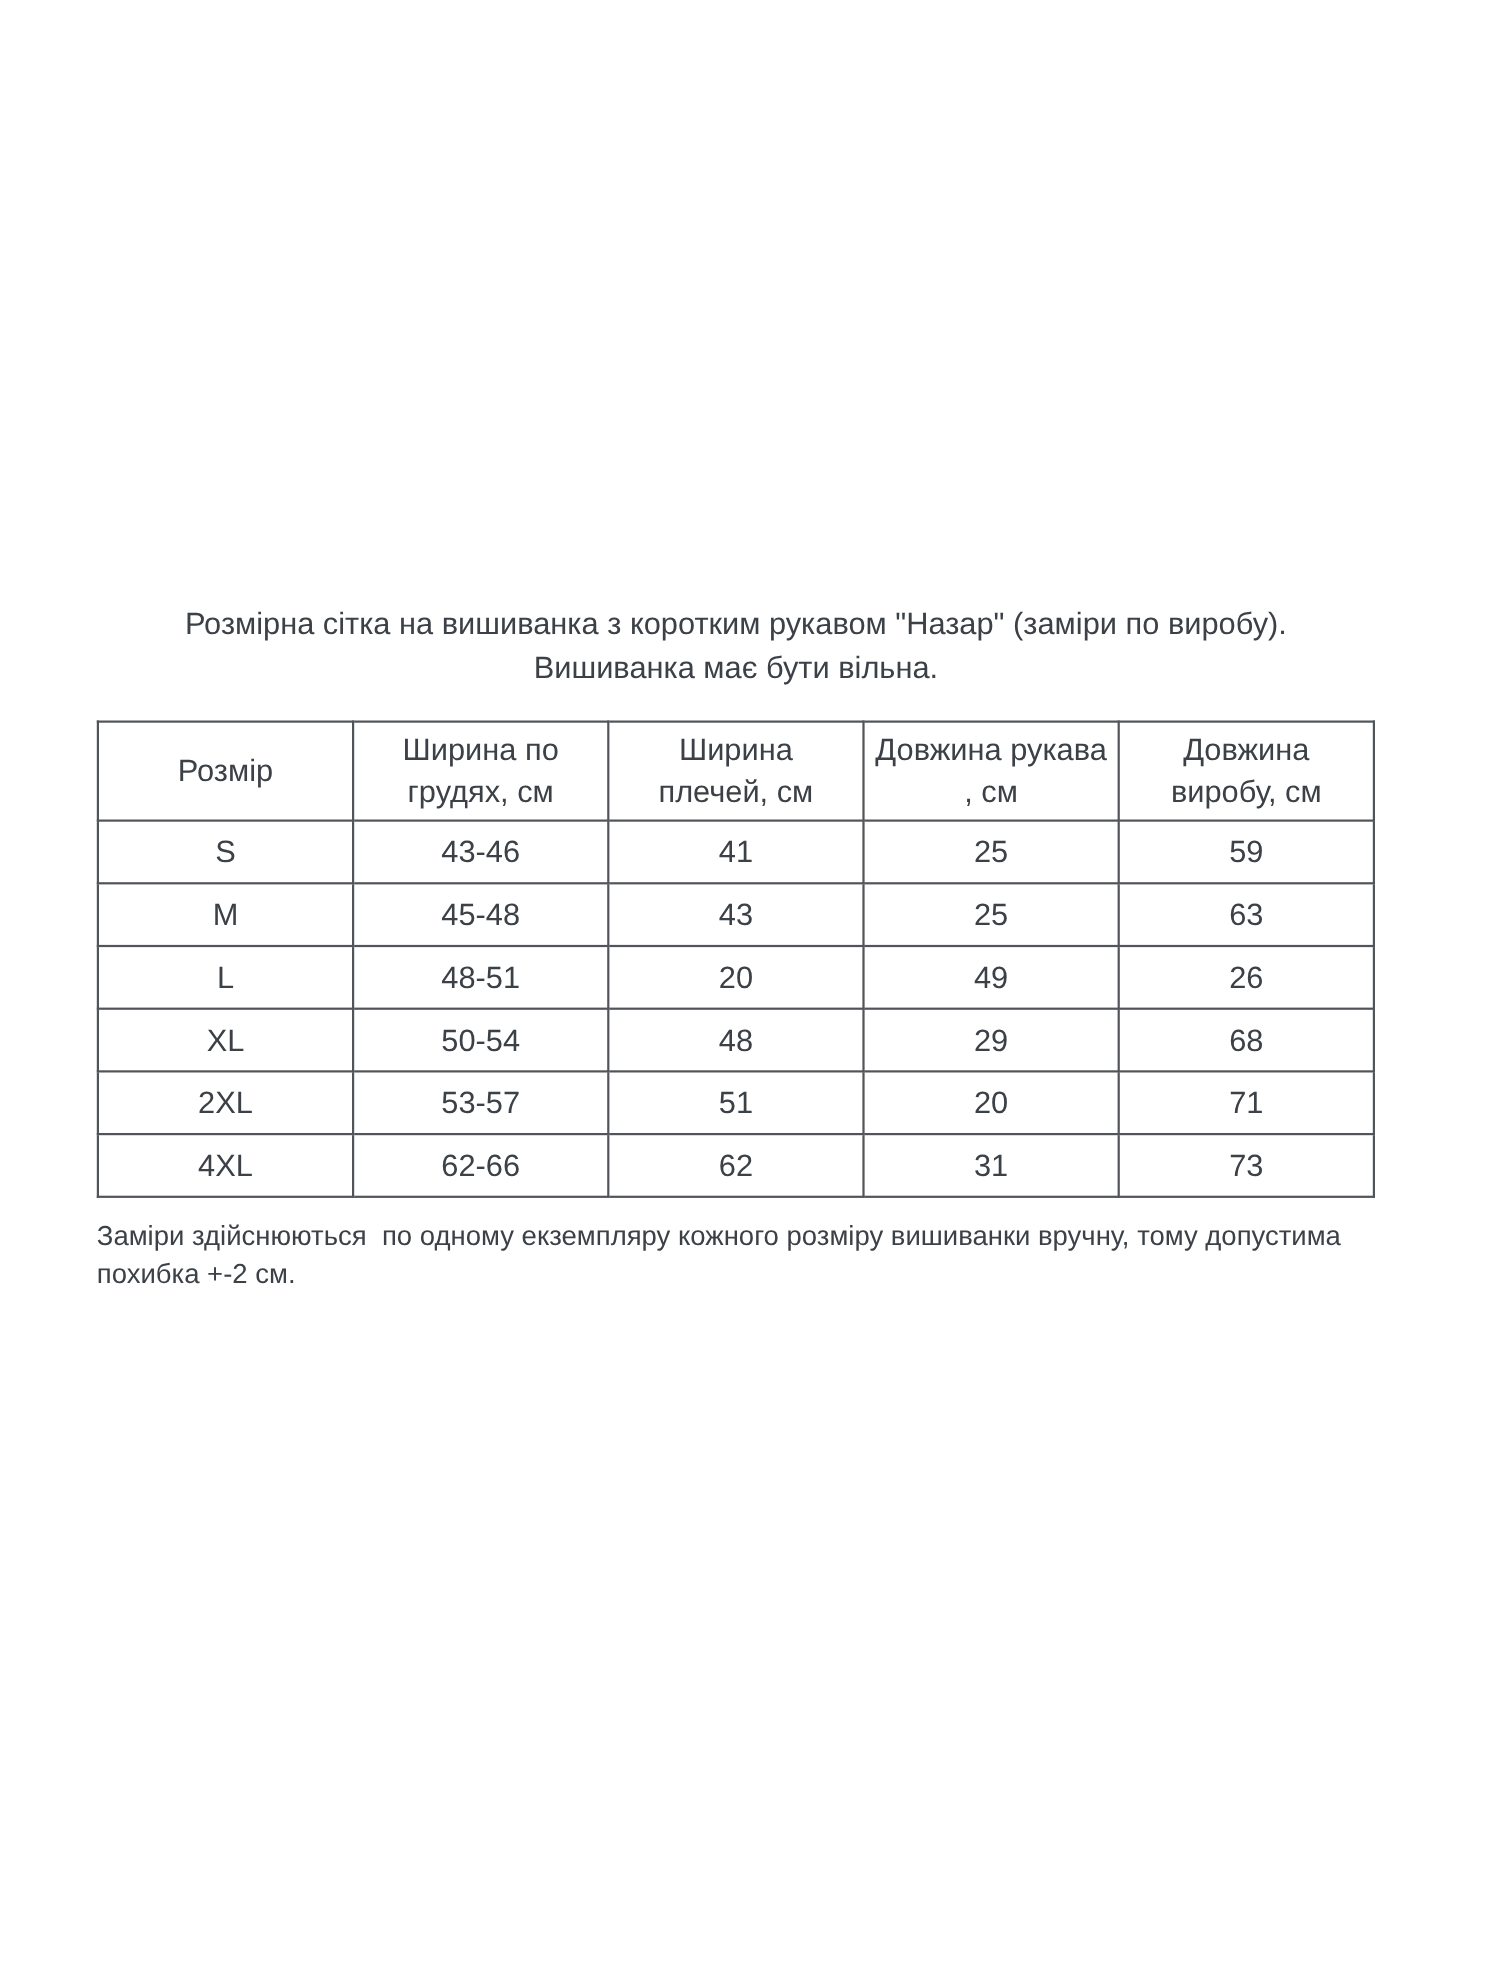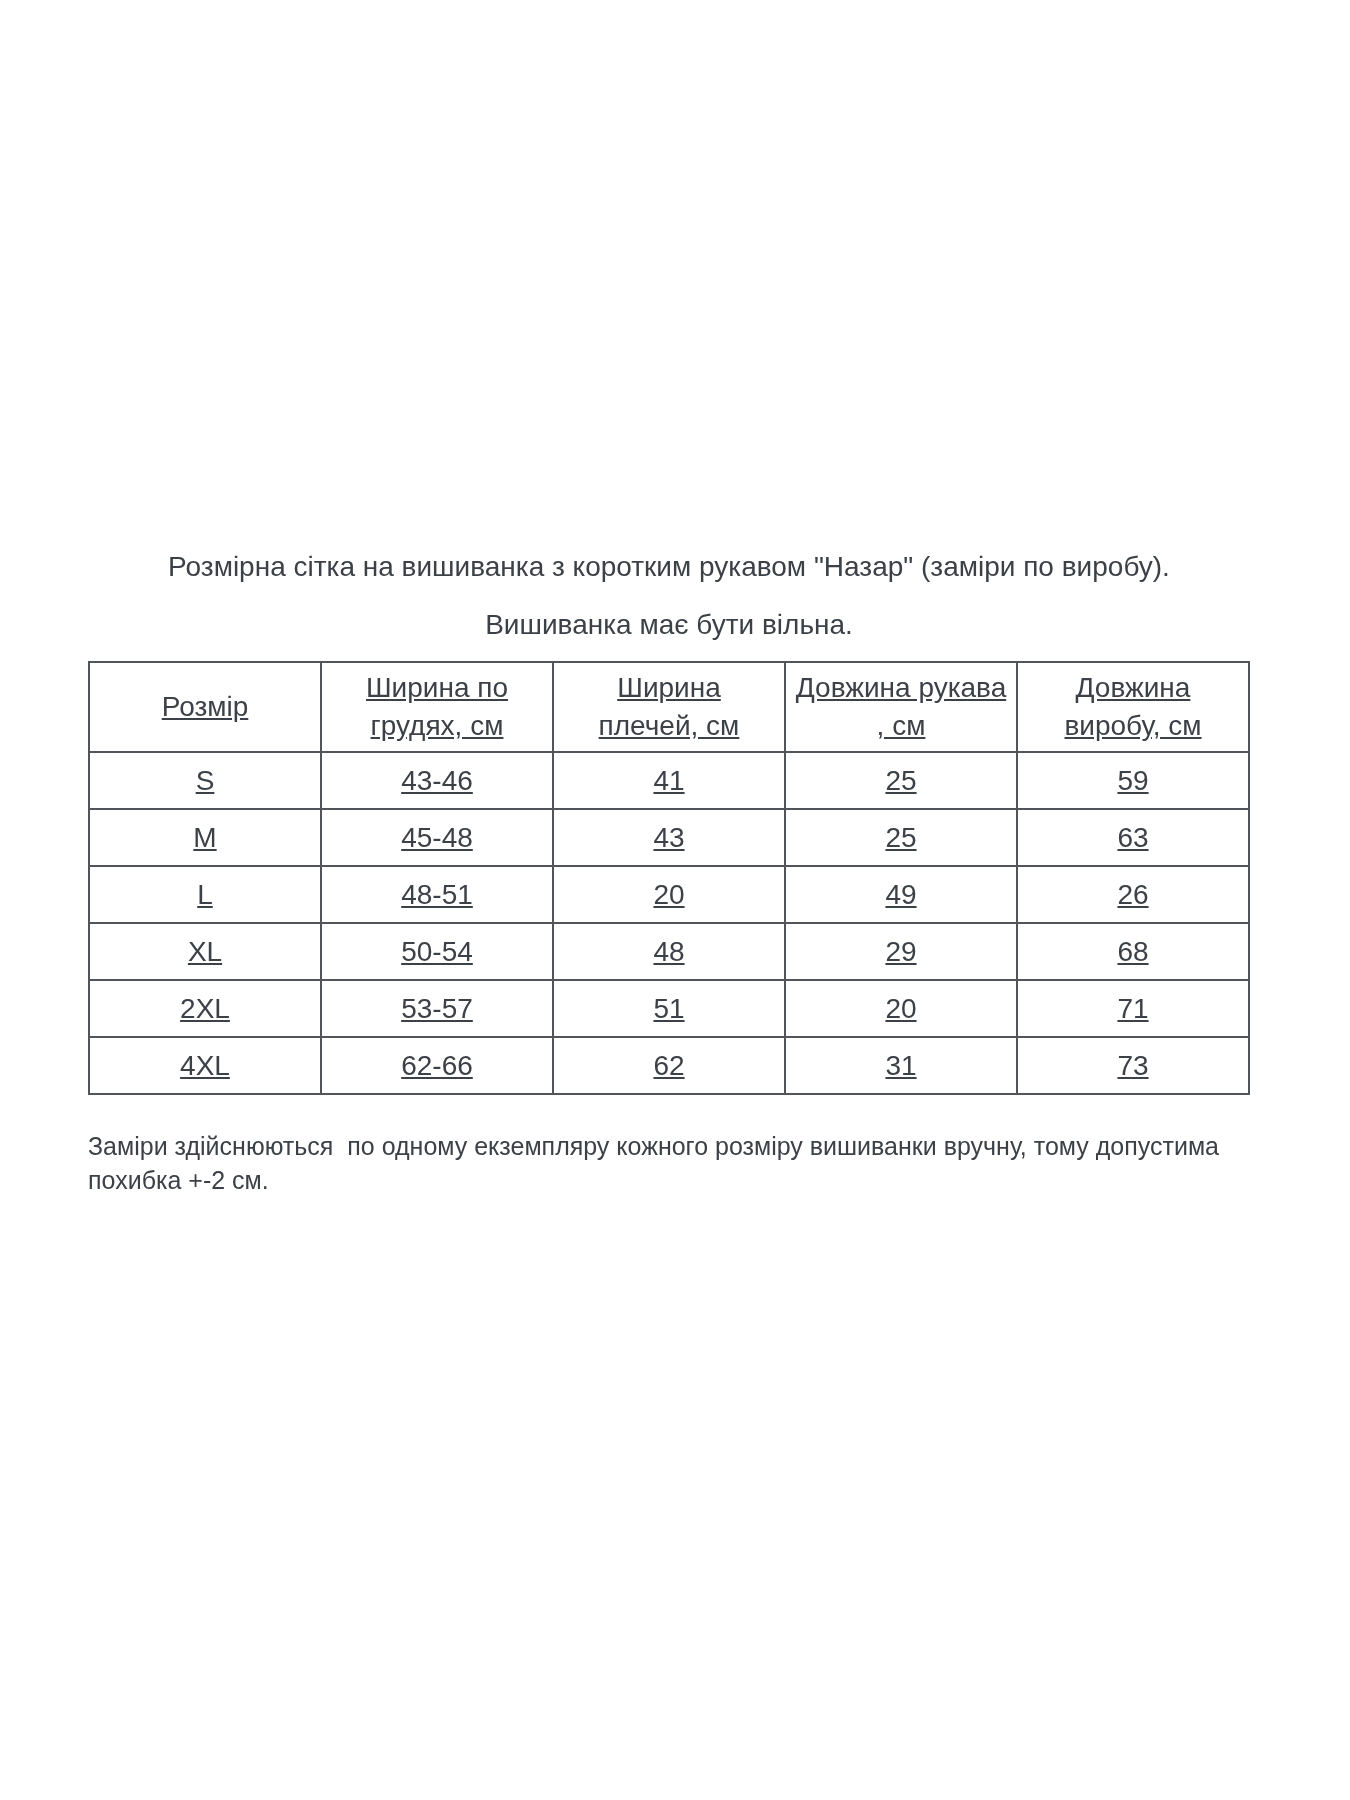--- a/index.html
+++ b/index.html
@@ -23,49 +23,47 @@
     font-size: 28px;
     line-height: 40px;
     font-weight: 400;
     margin-top: 22px;
   }
   .subtitle {
     text-align: center;
     font-size: 28px;
     line-height: 40px;
     font-weight: 400;
-    margin-top: 18px;
   }
   table.size-chart {
     width: 100%;
-    margin-top: 16px;
+    margin-top: 28px;
     border-collapse: collapse;
     table-layout: fixed;
-    text-decoration: underline;
   }
   table.size-chart th,
   table.size-chart td {
     border: 2px solid #515458;
     text-align: center;
     vertical-align: middle;
     font-weight: 400;
     color: #3c4147;
   }
   table.size-chart th {
     height: 90px;
     font-size: 28px;
     line-height: 38px;
   }
   table.size-chart th span { display: block; }
   table.size-chart td {
     height: 57px;
     font-size: 28px;
   }
   .note {
-    margin-top: 34px;
+    margin-top: 18px;
     font-size: 25px;
     line-height: 34px;
     white-space: pre-wrap;
     text-align: left;
   }
 </style>
 </head>
 <body>
 
 <div class="content">

